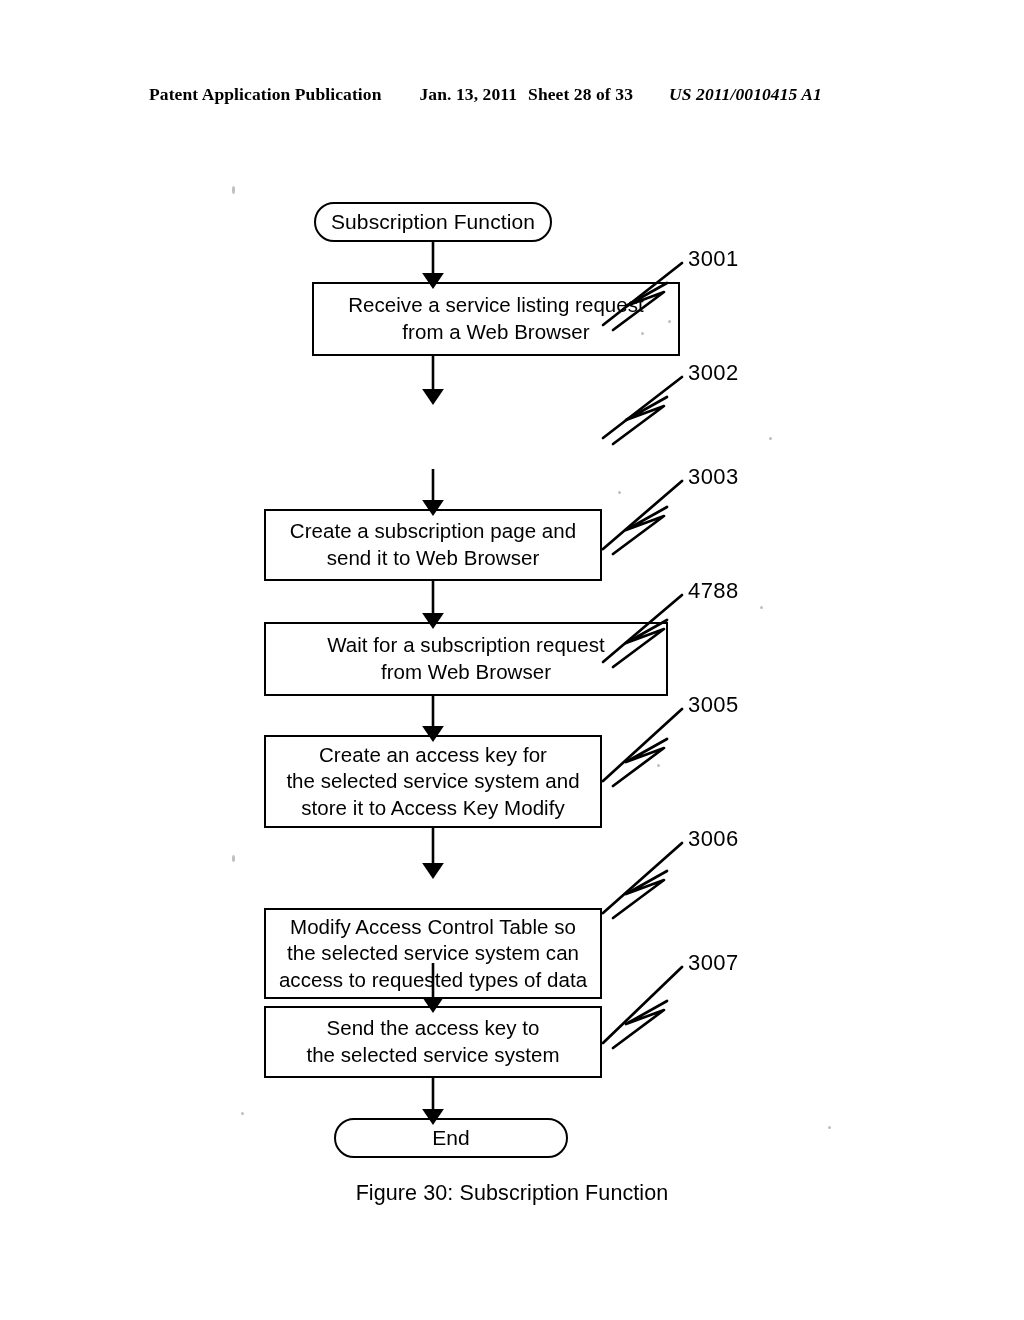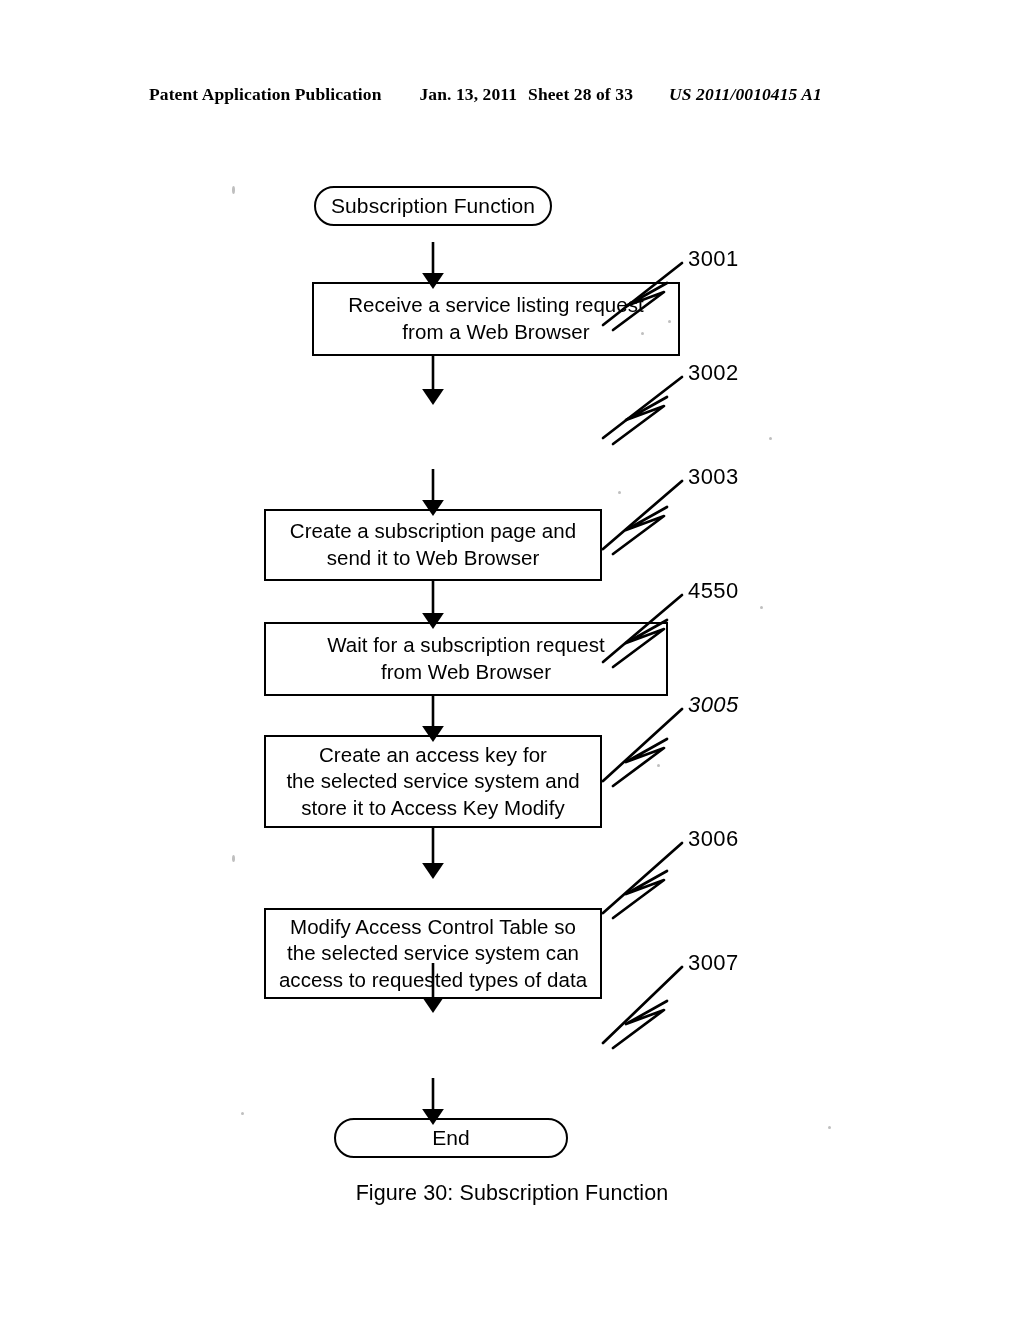--- a/index.html
+++ b/index.html
@@ -132,21 +132,21 @@
 
   <div id="header">
     <span class="h-pub">Patent Application Publication</span>
     <span class="h-date">Jan. 13, 2011</span>
     <span class="h-sheet">Sheet 28 of 33</span>
     <span class="h-patno">US 2011/0010415 A1</span>
   </div>
 
   <div id="flow">
 
-    <div class="terminator" style="left:314px; top:186px; width:238px; height:40px;">
+    <div class="terminator" style="left:314px; top:202px; width:238px; height:40px;">
       <span class="t-label">Subscription Function</span>
     </div>
 
     <div class="proc" style="left:264px; top:282px; width:368px; height:74px;margin-left:48px;">
       <span class="p-label">Receive a service listing request
 from a Web Browser</span>
     </div>
     <div class="refnum" style="left:688px; top:248px;">3001</div>
 
     <div class="refnum" style="left:688px; top:362px;">3002</div>
@@ -154,36 +154,40 @@
     <div class="proc" style="left:264px; top:509px; width:338px; height:72px;">
       <span class="p-label">Create a subscription page and
 send it to Web Browser</span>
     </div>
     <div class="refnum" style="left:688px; top:466px;">3003</div>
 
     <div class="proc" style="left:264px; top:622px; width:404px; height:74px;">
       <span class="p-label">Wait for a subscription request
 from Web Browser</span>
     </div>
-    <div class="refnum" style="left:688px; top:580px;">4550</div>
+    <div class="refnum" style="left:688px; top:580px;">4788</div>
 
     <div class="proc" style="left:264px; top:735px; width:338px; height:93px;">
       <span class="p-label">Create an access key for
 the selected service system and
 store it to Access Key Modify</span>
     </div>
-    <div class="refnum" style="left:688px; top:694px;font-style:italic;">3005</div>
+    <div class="refnum" style="left:688px; top:694px;">3005</div>
 
     <div class="proc" style="left:264px; top:872px; width:338px; height:91px;margin-top:36px;">
       <span class="p-label">Modify Access Control Table so
 the selected service system can
 access to requested types of data</span>
     </div>
     <div class="refnum" style="left:688px; top:828px;">3006</div>
 
+    <div class="proc" style="left:264px; top:1006px; width:338px; height:72px;">
+      <span class="p-label">Send the access key to
+the selected service system</span>
+    </div>
     <div class="refnum" style="left:688px; top:952px;">3007</div>
 
     <div class="terminator" style="left:334px; top:1118px; width:234px; height:40px;">
       <span class="t-label">End</span>
     </div>
 
     <svg class="overlay" viewBox="0 0 1024 1320">
       <defs>
         <marker id="ar" markerWidth="9" markerHeight="9" refX="3.1" refY="4.5" orient="auto" markerUnits="strokeWidth">
           <path d="M0,0.3 L0,8.7 L6.2,4.5 z" fill="#000"></path>

